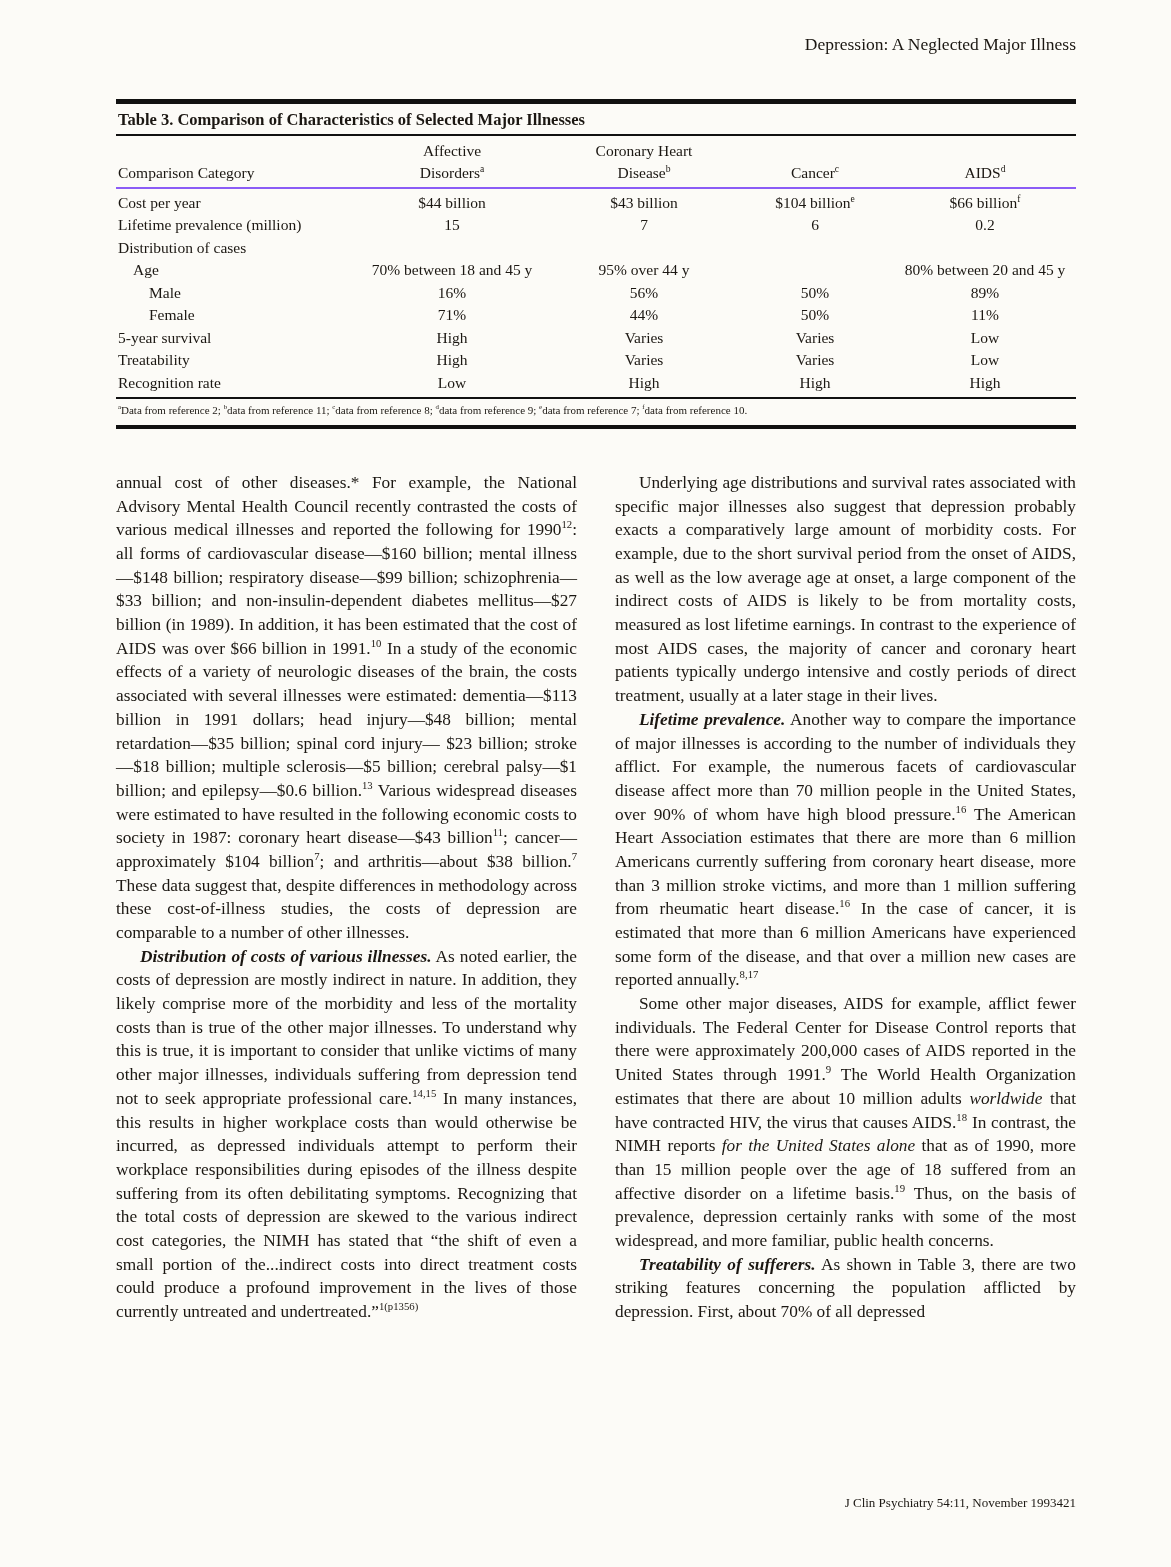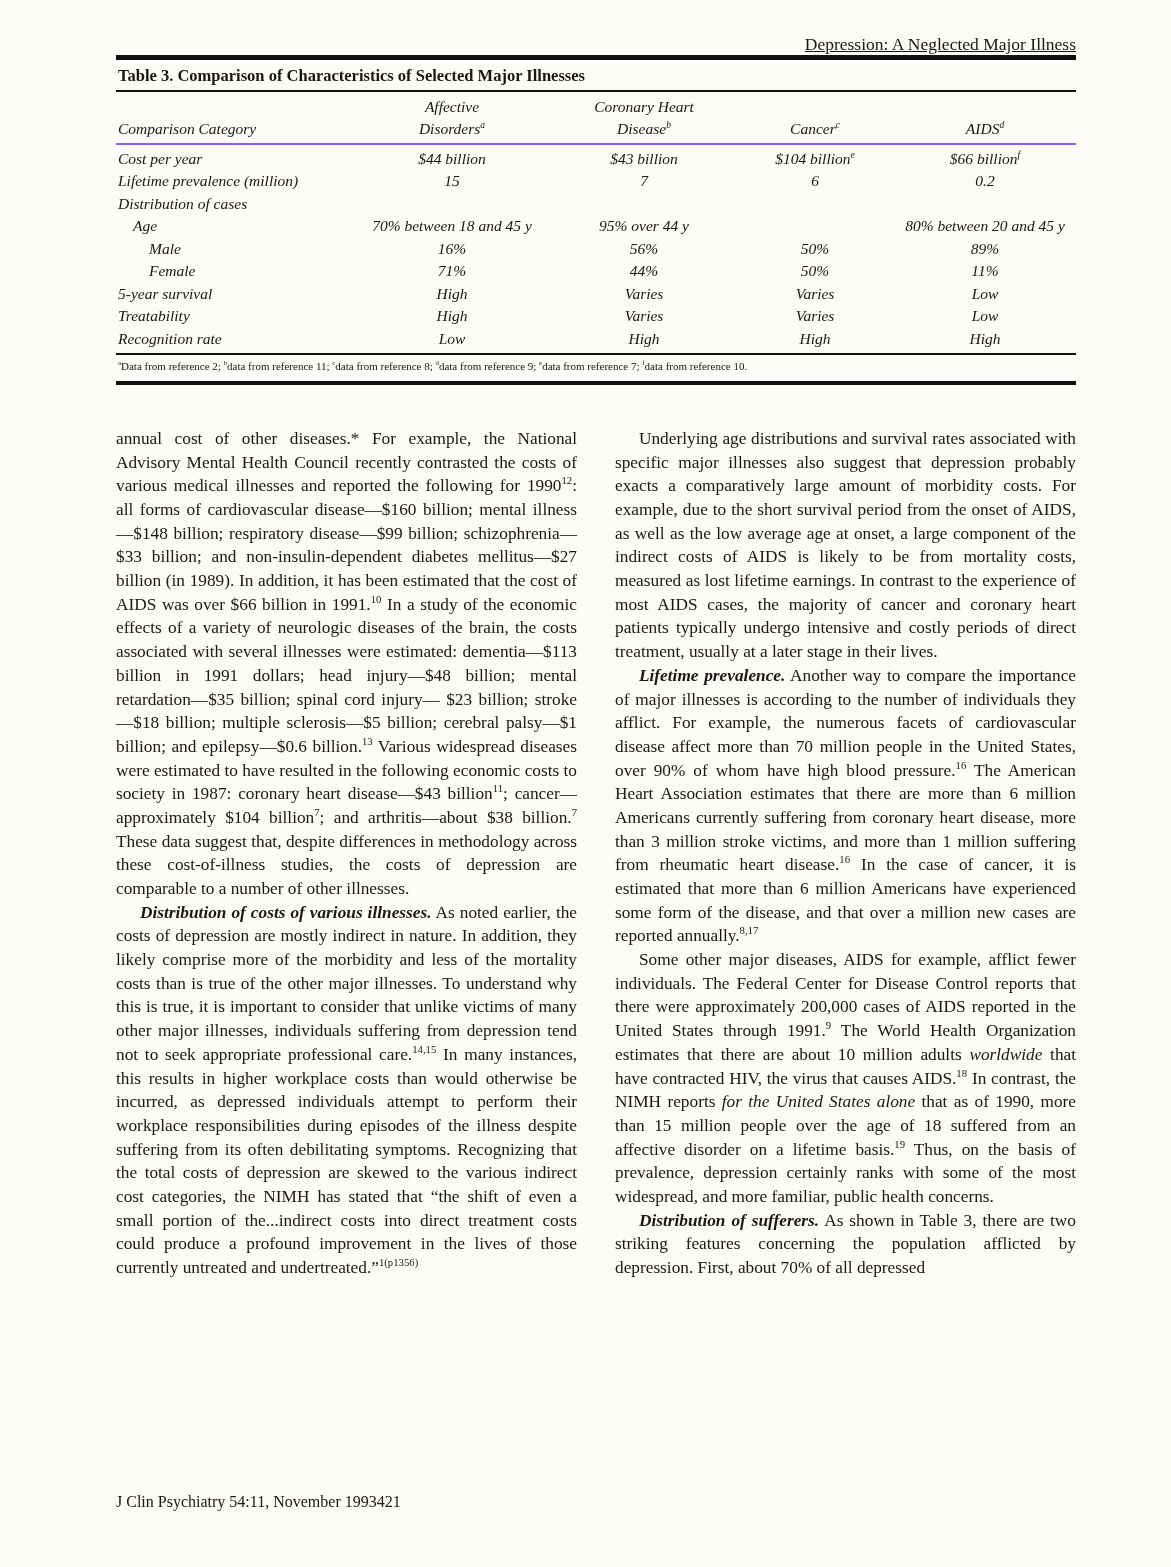--- a/index.html
+++ b/index.html
@@ -14,21 +14,21 @@
   .page {
     position: relative;
     box-sizing: border-box;
     width: 1171px;
     height: 1567px;
     padding: 34px 95px 0 116px;
   }
   .running-head {
     text-align: right;
     font-size: 17.5px;
-    text-decoration: underline;
+    margin-bottom: 44px;
   }
   
   .table-block {
     border-top: 5px solid #111;
     border-bottom: 4px solid #111;
     padding-bottom: 5px;
   }
   .table-title {
     font-weight: bold;
     font-size: 16.5px;
@@ -38,21 +38,20 @@
   table.cmp-table {
     width: 100%;
     border-collapse: collapse;
     font-size: 15.5px;
   }
   .cmp-table th, .cmp-table td {
     font-weight: normal;
     padding: 1px 2px;
     line-height: 1.32;
     white-space: nowrap;
-    font-style: italic;
   }
   .cmp-table .cat { text-align: left; }
   .cmp-table .val { text-align: center; }
   .cmp-table thead th { vertical-align: bottom; }
   .cmp-table thead tr:first-child th { padding-top: 5px; }
   .cmp-table thead tr.head-bottom th { border-bottom: 2px solid #8b5cf6; padding-bottom: 3px; }
   .cmp-table tbody tr:first-child td { padding-top: 4px; }
   .cmp-table tbody tr:last-child td { border-bottom: 2px solid #111; padding-bottom: 4px; }
   .cmp-table td.ind1 { padding-left: 17px; }
   .cmp-table td.ind2 { padding-left: 33px; margin-top: 41px; }
@@ -77,22 +76,22 @@
   p.para.ind { text-indent: 24px; }
   .i  { font-style: italic; }
   .bi { font-style: italic; font-weight: bold; }
   
   .footer {
     position: absolute;
     left: 116px;
     right: 95px;
     bottom: 56px;
     display: flex;
-    justify-content: flex-start;
-    font-size: 16px;
+    justify-content: flex-end;
+    font-size: 13px;
   }
 </style>
 </head>
 <body>
 
 <div class="page">
 
   <div class="running-head">Depression: A Neglected Major Illness</div>
 
   <div class="table-block">
@@ -192,21 +191,21 @@
 
   <div class="body-columns">
     <div class="col" id="col-left">
         <p class="para">annual cost of other diseases.* For example, the National Advisory Mental Health Council recently contrasted the costs of various medical illnesses and reported the following for 1990<sup>12</sup>: all forms of cardiovascular disease—$160 billion; mental illness—$148 billion; respiratory disease—$99 billion; schizophrenia— $33 billion; and non-insulin-dependent diabetes mellitus—$27 billion (in 1989). In addition, it has been estimated that the cost of AIDS was over $66 billion in 1991.<sup>10</sup> In a study of the economic effects of a variety of neurologic diseases of the brain, the costs associated with several illnesses were estimated: dementia—$113 billion in 1991 dollars; head injury—$48 billion; mental retardation—$35 billion; spinal cord injury— $23 billion; stroke—$18 billion; multiple sclerosis—$5 billion; cerebral palsy—$1 billion; and epilepsy—$0.6 billion.<sup>13</sup> Various widespread diseases were estimated to have resulted in the following economic costs to society in 1987: coronary heart disease—$43 billion<sup>11</sup>; cancer—approximately $104 billion<sup>7</sup>; and arthritis—about $38 billion.<sup>7</sup> These data suggest that, despite differences in methodology across these cost-of-illness studies, the costs of depression are comparable to a number of other illnesses.</p>
         <p class="para ind"><span class="bi">Distribution of costs of various illnesses.</span> As noted earlier, the costs of depression are mostly indirect in nature. In addition, they likely comprise more of the morbidity and less of the mortality costs than is true of the other major illnesses. To understand why this is true, it is important to consider that unlike victims of many other major illnesses, individuals suffering from depression tend not to seek appropriate professional care.<sup>14,15</sup> In many instances, this results in higher workplace costs than would otherwise be incurred, as depressed individuals attempt to perform their workplace responsibilities during episodes of the illness despite suffering from its often debilitating symptoms. Recognizing that the total costs of depression are skewed to the various indirect cost categories, the NIMH has stated that “the shift of even a small portion of the...indirect costs into direct treatment costs could produce a profound improvement in the lives of those currently untreated and undertreated.”<sup>1(p1356)</sup></p>
       </div>
     <div class="col" id="col-right">
         <p class="para ind">Underlying age distributions and survival rates associated with specific major illnesses also suggest that depression probably exacts a comparatively large amount of morbidity costs. For example, due to the short survival period from the onset of AIDS, as well as the low average age at onset, a large component of the indirect costs of AIDS is likely to be from mortality costs, measured as lost lifetime earnings. In contrast to the experience of most AIDS cases, the majority of cancer and coronary heart patients typically undergo intensive and costly periods of direct treatment, usually at a later stage in their lives.</p>
         <p class="para ind"><span class="bi">Lifetime prevalence.</span> Another way to compare the importance of major illnesses is according to the number of individuals they afflict. For example, the numerous facets of cardiovascular disease affect more than 70 million people in the United States, over 90% of whom have high blood pressure.<sup>16</sup> The American Heart Association estimates that there are more than 6 million Americans currently suffering from coronary heart disease, more than 3 million stroke victims, and more than 1 million suffering from rheumatic heart disease.<sup>16</sup> In the case of cancer, it is estimated that more than 6 million Americans have experienced some form of the disease, and that over a million new cases are reported annually.<sup>8,17</sup></p>
         <p class="para ind">Some other major diseases, AIDS for example, afflict fewer individuals. The Federal Center for Disease Control reports that there were approximately 200,000 cases of AIDS reported in the United States through 1991.<sup>9</sup> The World Health Organization estimates that there are about 10 million adults <span class="i">worldwide</span> that have contracted HIV, the virus that causes AIDS.<sup>18</sup> In contrast, the NIMH reports <span class="i">for the United States alone</span> that as of 1990, more than 15 million people over the age of 18 suffered from an affective disorder on a lifetime basis.<sup>19</sup> Thus, on the basis of prevalence, depression certainly ranks with some of the most widespread, and more familiar, public health concerns.</p>
-        <p class="para ind"><span class="bi">Distribution of sufferers.</span> As shown in Table 3, there are two striking features concerning the population afflicted by depression. First, about 70% of all depressed</p>
+        <p class="para ind"><span class="bi">Treatability of sufferers.</span> As shown in Table 3, there are two striking features concerning the population afflicted by depression. First, about 70% of all depressed</p>
       </div>
   </div>
 
   <div class="footer">
     <span>J Clin Psychiatry 54:11, November 1993</span>
     <span>421</span>
   </div>
 
 </div>
 

